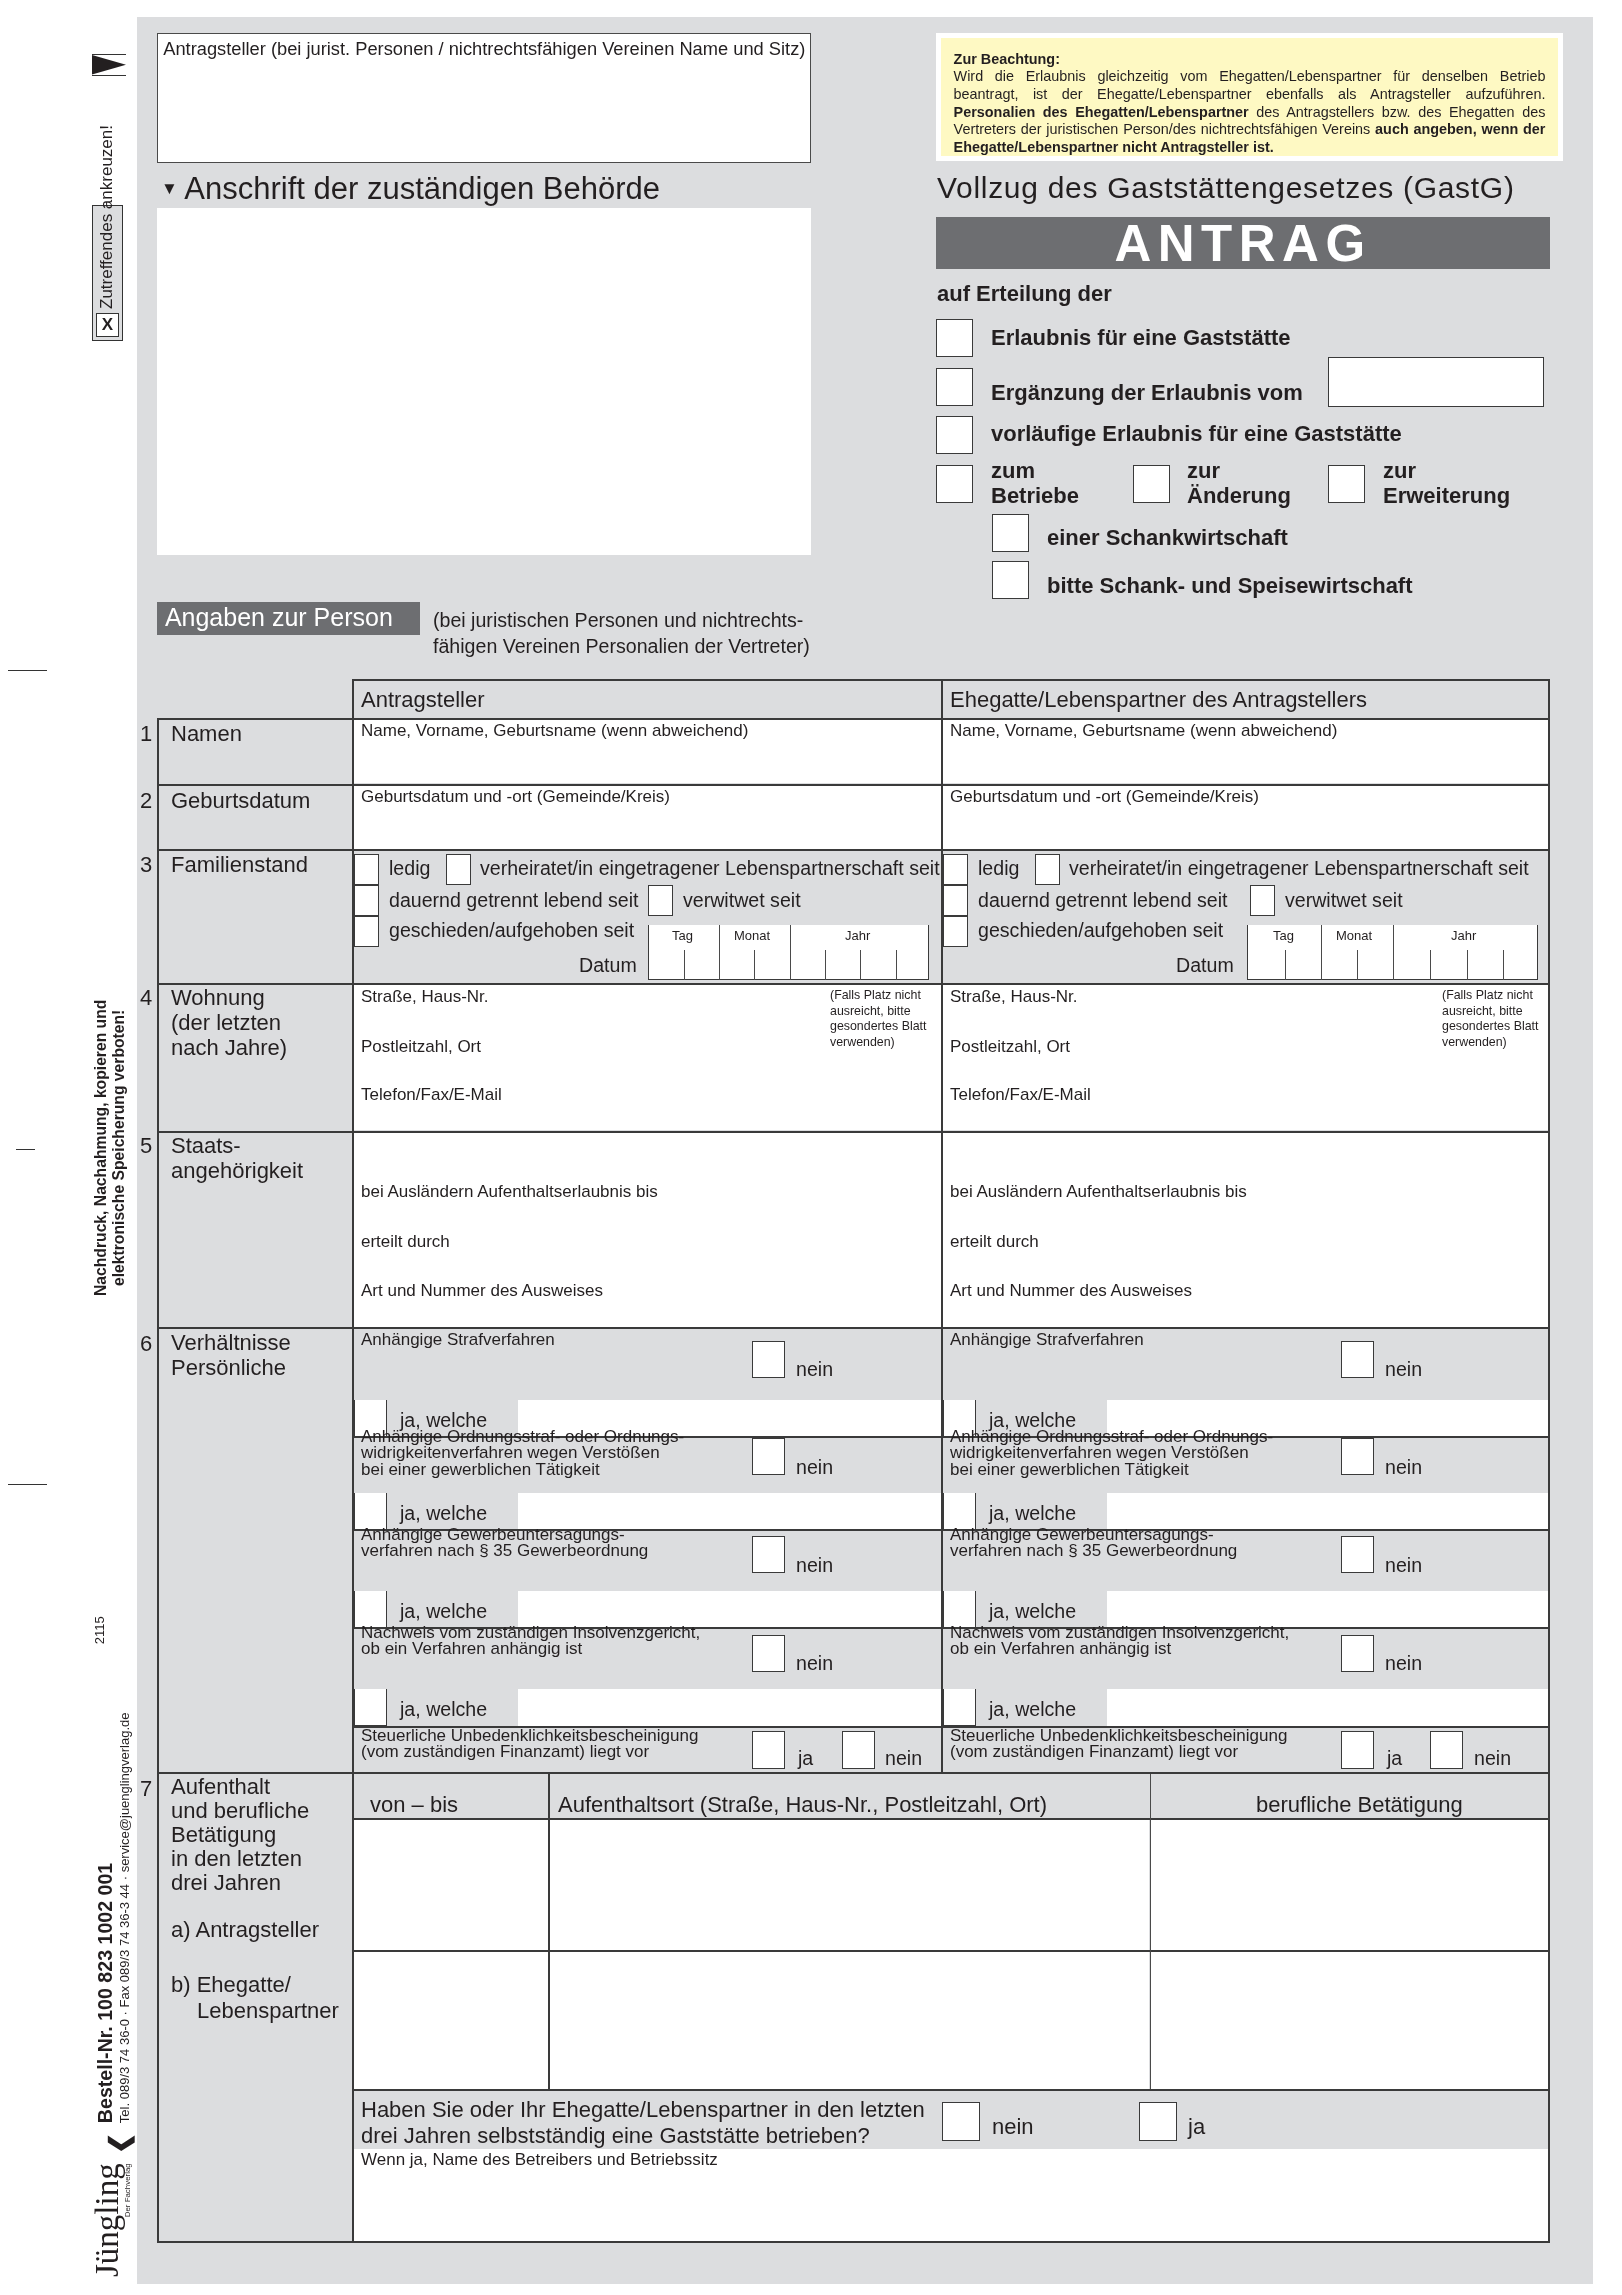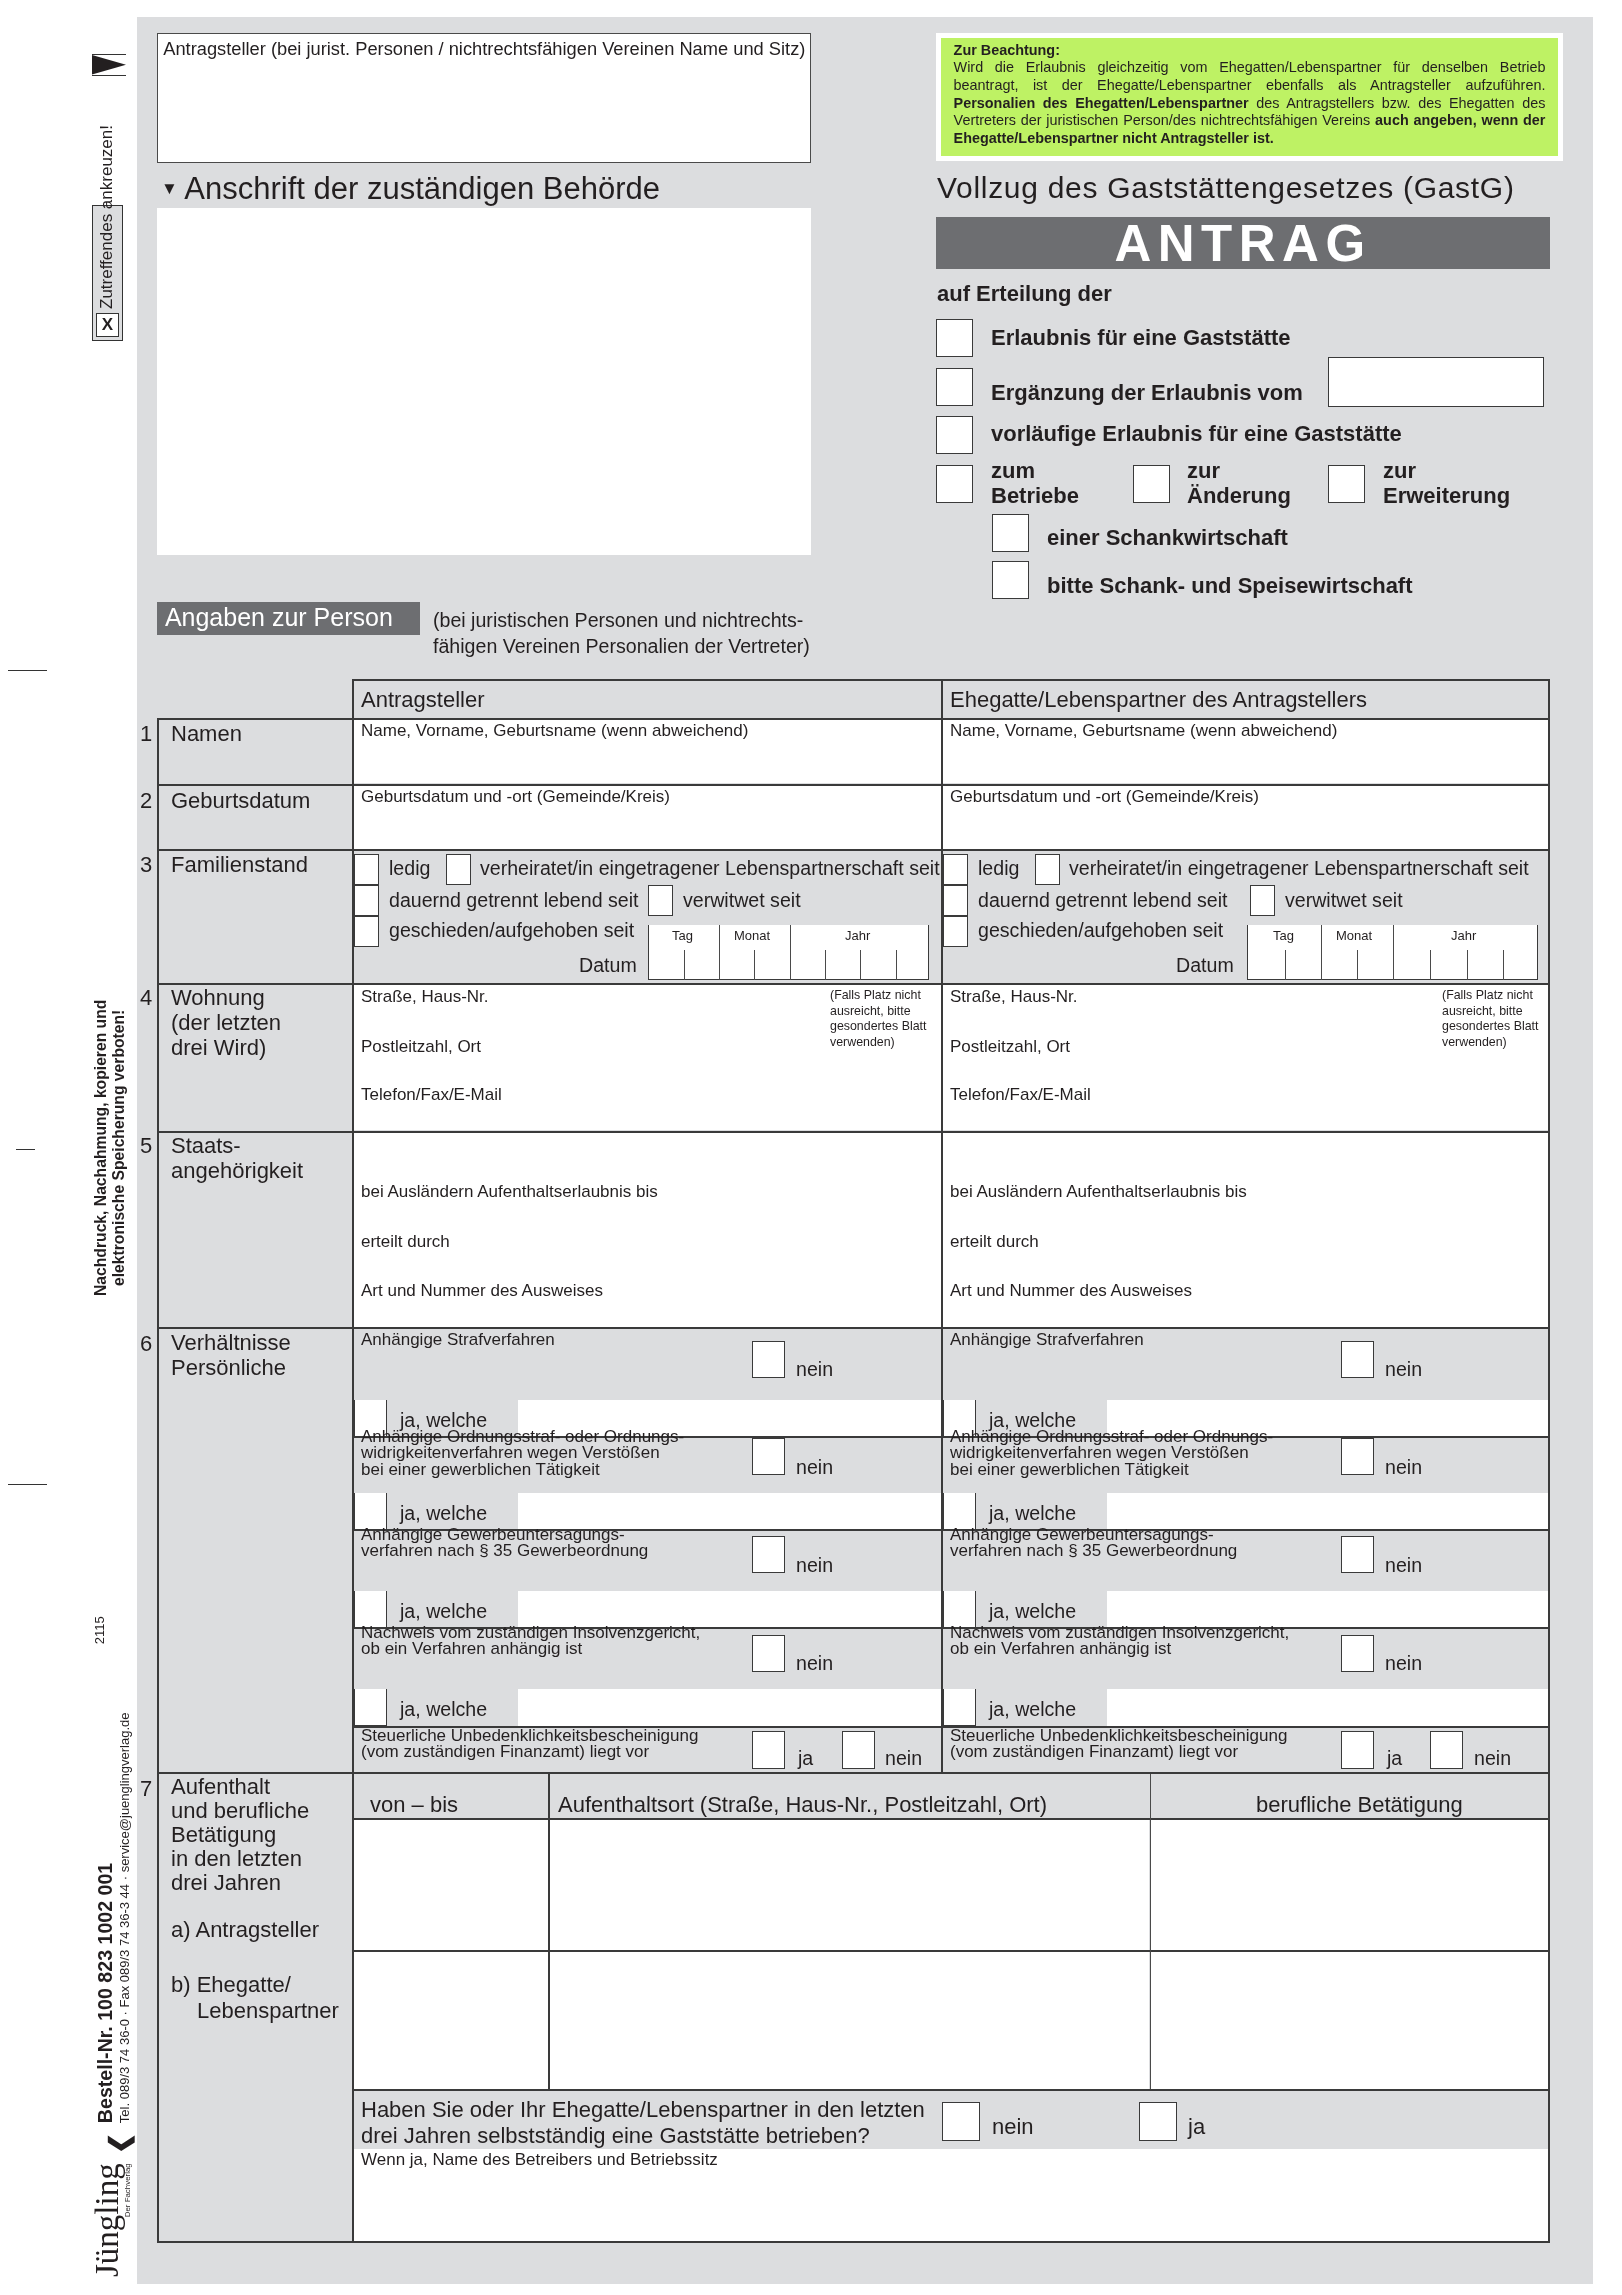--- a/index.html
+++ b/index.html
@@ -65,21 +65,21 @@
   <span class="lbl f28" style="left:5.2px;top:3.9px;">Antragsteller (bei jurist. Personen / nichtrechtsfähigen Vereinen Name und Sitz)</span>
 </div>
 
 <div class="abs" style="left:161px;top:171px;display:flex;align-items:center;gap:6.5px;">
   <span style="font-size:17px;">▼</span>
   <span class="f36">Anschrift der zuständigen Behörde</span>
 </div>
 <div class="white" style="left:157px;top:208px;width:654px;height:347px;"></div>
 
 <div class="abs" style="left:936px;top:33px;width:627px;height:128px;background:#fff;padding:4.6px;box-sizing:border-box;">
-  <div style="background:#bef264;width:100%;height:100%;padding:4px 13px;box-sizing:border-box;font-size:14.4px;line-height:17.7px;text-align:justify;">
+  <div style="background:#fef9c3;width:100%;height:100%;padding:13px 13px;box-sizing:border-box;font-size:14.4px;line-height:17.7px;text-align:justify;">
     <div class="bold">Zur Beachtung:</div>
     <span>Wird die Erlaubnis gleichzeitig vom Ehegatten/Lebenspartner für denselben Betrieb beantragt, ist der Ehegatte/Lebenspartner ebenfalls als Antragsteller aufzuführen.</span>
     <span class="bold">Personalien des Ehegatten/Lebenspartner</span>
     <span>des Antragstellers bzw. des Ehegatten des Vertreters der juristischen Person/des nichtrechtsfähigen Vereins</span>
     <span class="bold">auch angeben, wenn der Ehegatte/Lebenspartner nicht Antragsteller ist.</span>
   </div>
 </div>
 
 <div class="lbl" style="left:937px;top:171px;font-size:30px;letter-spacing:0.7px;">Vollzug des Gaststättengesetzes (GastG)</div>
 <div class="abs" style="left:936px;top:217px;width:614px;height:52px;background:#6d6e71;text-align:center;">
@@ -201,21 +201,21 @@
   <div class="thin-v" style="left:182px;top:25px;height:30px;"></div>
   <div class="thin-v" style="left:219px;top:25px;height:30px;"></div>
   <div class="thin-v" style="left:255px;top:25px;height:30px;"></div>
 </div>
 <div class="hline" style="left:157px;top:983px;width:1392px;"></div>
 
 <div class="lbl f34" style="left:140px;top:985px;">4</div>
 <div class="abs f34" style="left:171px;top:985px;line-height:25px;">
   <div>Wohnung</div>
   <div>(der letzten</div>
-  <div>drei Wird)</div>
+  <div>nach Jahre)</div>
 </div>
 <div class="white" style="left:354px;top:985px;width:587px;height:145px;"></div>
 <div class="lbl f26" style="left:361px;top:987px;">Straße, Haus-Nr.</div>
 <div class="lbl f26" style="left:361px;top:1037px;">Postleitzahl, Ort</div>
 <div class="lbl f26" style="left:361px;top:1085px;">Telefon/Fax/E-Mail</div>
 <div class="abs" style="left:830px;top:988px;font-size:12.4px;line-height:15.7px;">
   <div>(Falls Platz nicht</div>
   <div>ausreicht, bitte</div>
   <div>gesondertes Blatt</div>
   <div>verwenden)</div>

